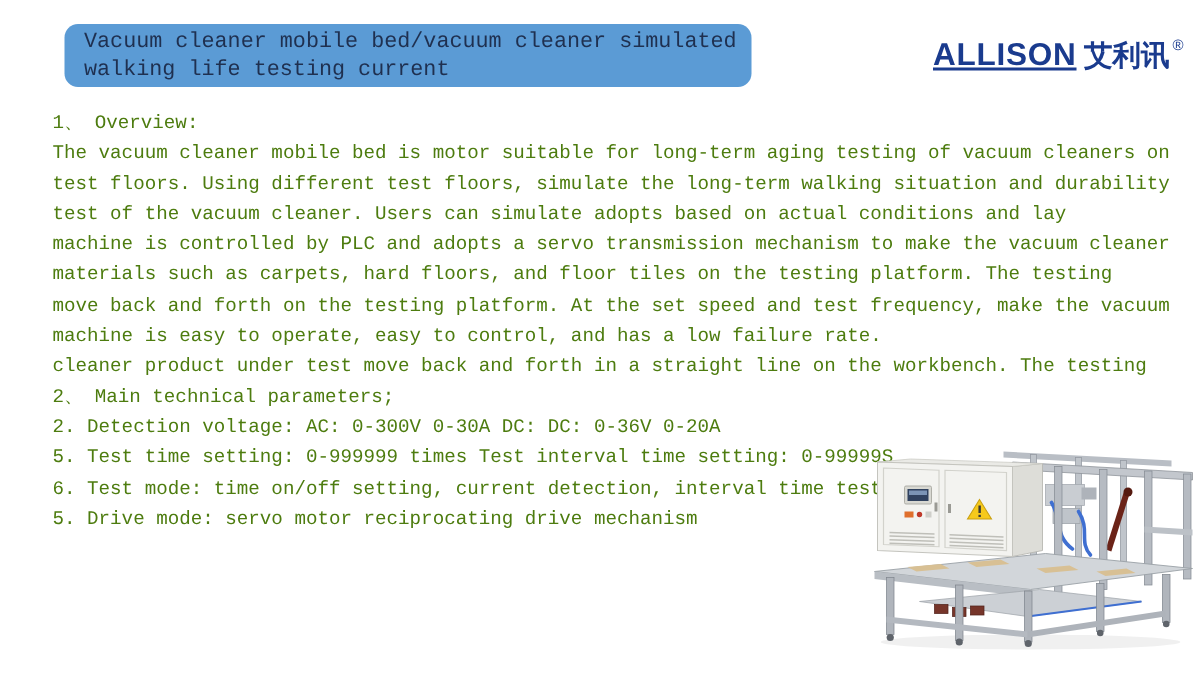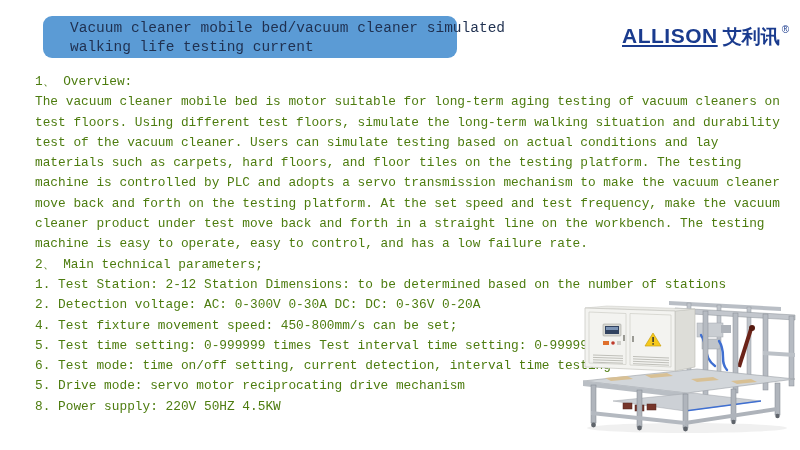--- a/index.html
+++ b/index.html
@@ -8,25 +8,25 @@
     position: relative;
     background: #ffffff;
     overflow: hidden;
     font-family: "Liberation Mono", "DejaVu Sans Mono", monospace;
   }
 
   
   .title-banner {
     position: absolute;
     left: 43px; top: 16px;
-    width: 414px; height: 42px;
+    width: 458px; height: 42px;
     background: #5b9bd5;
     border-radius: 9px;
     box-sizing: border-box;
-    padding: 3px 0 0 27px;
+    padding: 3px 0 0 13px;
     color: #1f3050;
     font-size: 14.5px;
     line-height: 19px;
     white-space: nowrap;
   }
 
   .brand-logo {
     position: absolute;
     left: 622px; top: 24px;
     color: #1a3b8e;
@@ -80,36 +80,33 @@
 
 <div class="brand-logo">
   <span class="brand-name">ALLISON</span><span class="brand-name-cn">艾利讯</span><span class="registered-mark">®</span>
 </div>
 
 <div class="document-body">
   <div class="text-line">1、 Overview:</div>
   <div>
       <div class="text-line">The vacuum cleaner mobile bed is motor suitable for long-term aging testing of vacuum cleaners on</div>
       <div class="text-line">test floors. Using different test floors, simulate the long-term walking situation and durability</div>
-      <div class="text-line">test of the vacuum cleaner. Users can simulate testing based on actual conditions and lay</div>
+      <div class="text-line">test of the vacuum cleaner. Users can simulate adopts based on actual conditions and lay</div>
+      <div class="text-line">machine is controlled by PLC and adopts a servo transmission mechanism to make the vacuum cleaner</div>
       <div class="text-line">materials such as carpets, hard floors, and floor tiles on the testing platform. The testing</div>
-      <div class="text-line">machine is controlled by PLC and adopts a servo transmission mechanism to make the vacuum cleaner</div>
       <div class="text-line">move back and forth on the testing platform. At the set speed and test frequency, make the vacuum</div>
+      <div class="text-line">machine is easy to operate, easy to control, and has a low failure rate.</div>
       <div class="text-line">cleaner product under test move back and forth in a straight line on the workbench. The testing</div>
-      <div class="text-line">machine is easy to operate, easy to control, and has a low failure rate.</div>
     </div>
   <div class="text-line">2、 Main technical parameters;</div>
   <div>
-      <div class="text-line">1. Test Station: 2-12 Station Dimensions: to be determined based on the number of stations</div>
       <div class="text-line">2. Detection voltage: AC: 0-300V 0-30A DC: DC: 0-36V 0-20A</div>
-      <div class="text-line">4. Test fixture movement speed: 450-800mm/s can be set;</div>
       <div class="text-line">5. Test time setting: 0-999999 times Test interval time setting: 0-99999S</div>
       <div class="text-line">6. Test mode: time on/off setting, current detection, interval time testing</div>
       <div class="text-line">5. Drive mode: servo motor reciprocating drive mechanism</div>
-      <div class="text-line">8. Power supply: 220V 50HZ 4.5KW</div>
     </div>
 </div>
 
 <svg class="machine-photo" viewBox="0 0 229 140" aria-hidden="true">
 
   <ellipse cx="118" cy="133" rx="100" ry="5" fill="#000000" opacity="0.06"></ellipse>
 
   <g>
     <polygon points="100,6 212,12 212,16 100,10" fill="#b9bec5"></polygon>
     <rect x="118" y="8" width="4" height="80" fill="#c0c5cb" stroke="#9298a0" stroke-width="0.5"></rect>

